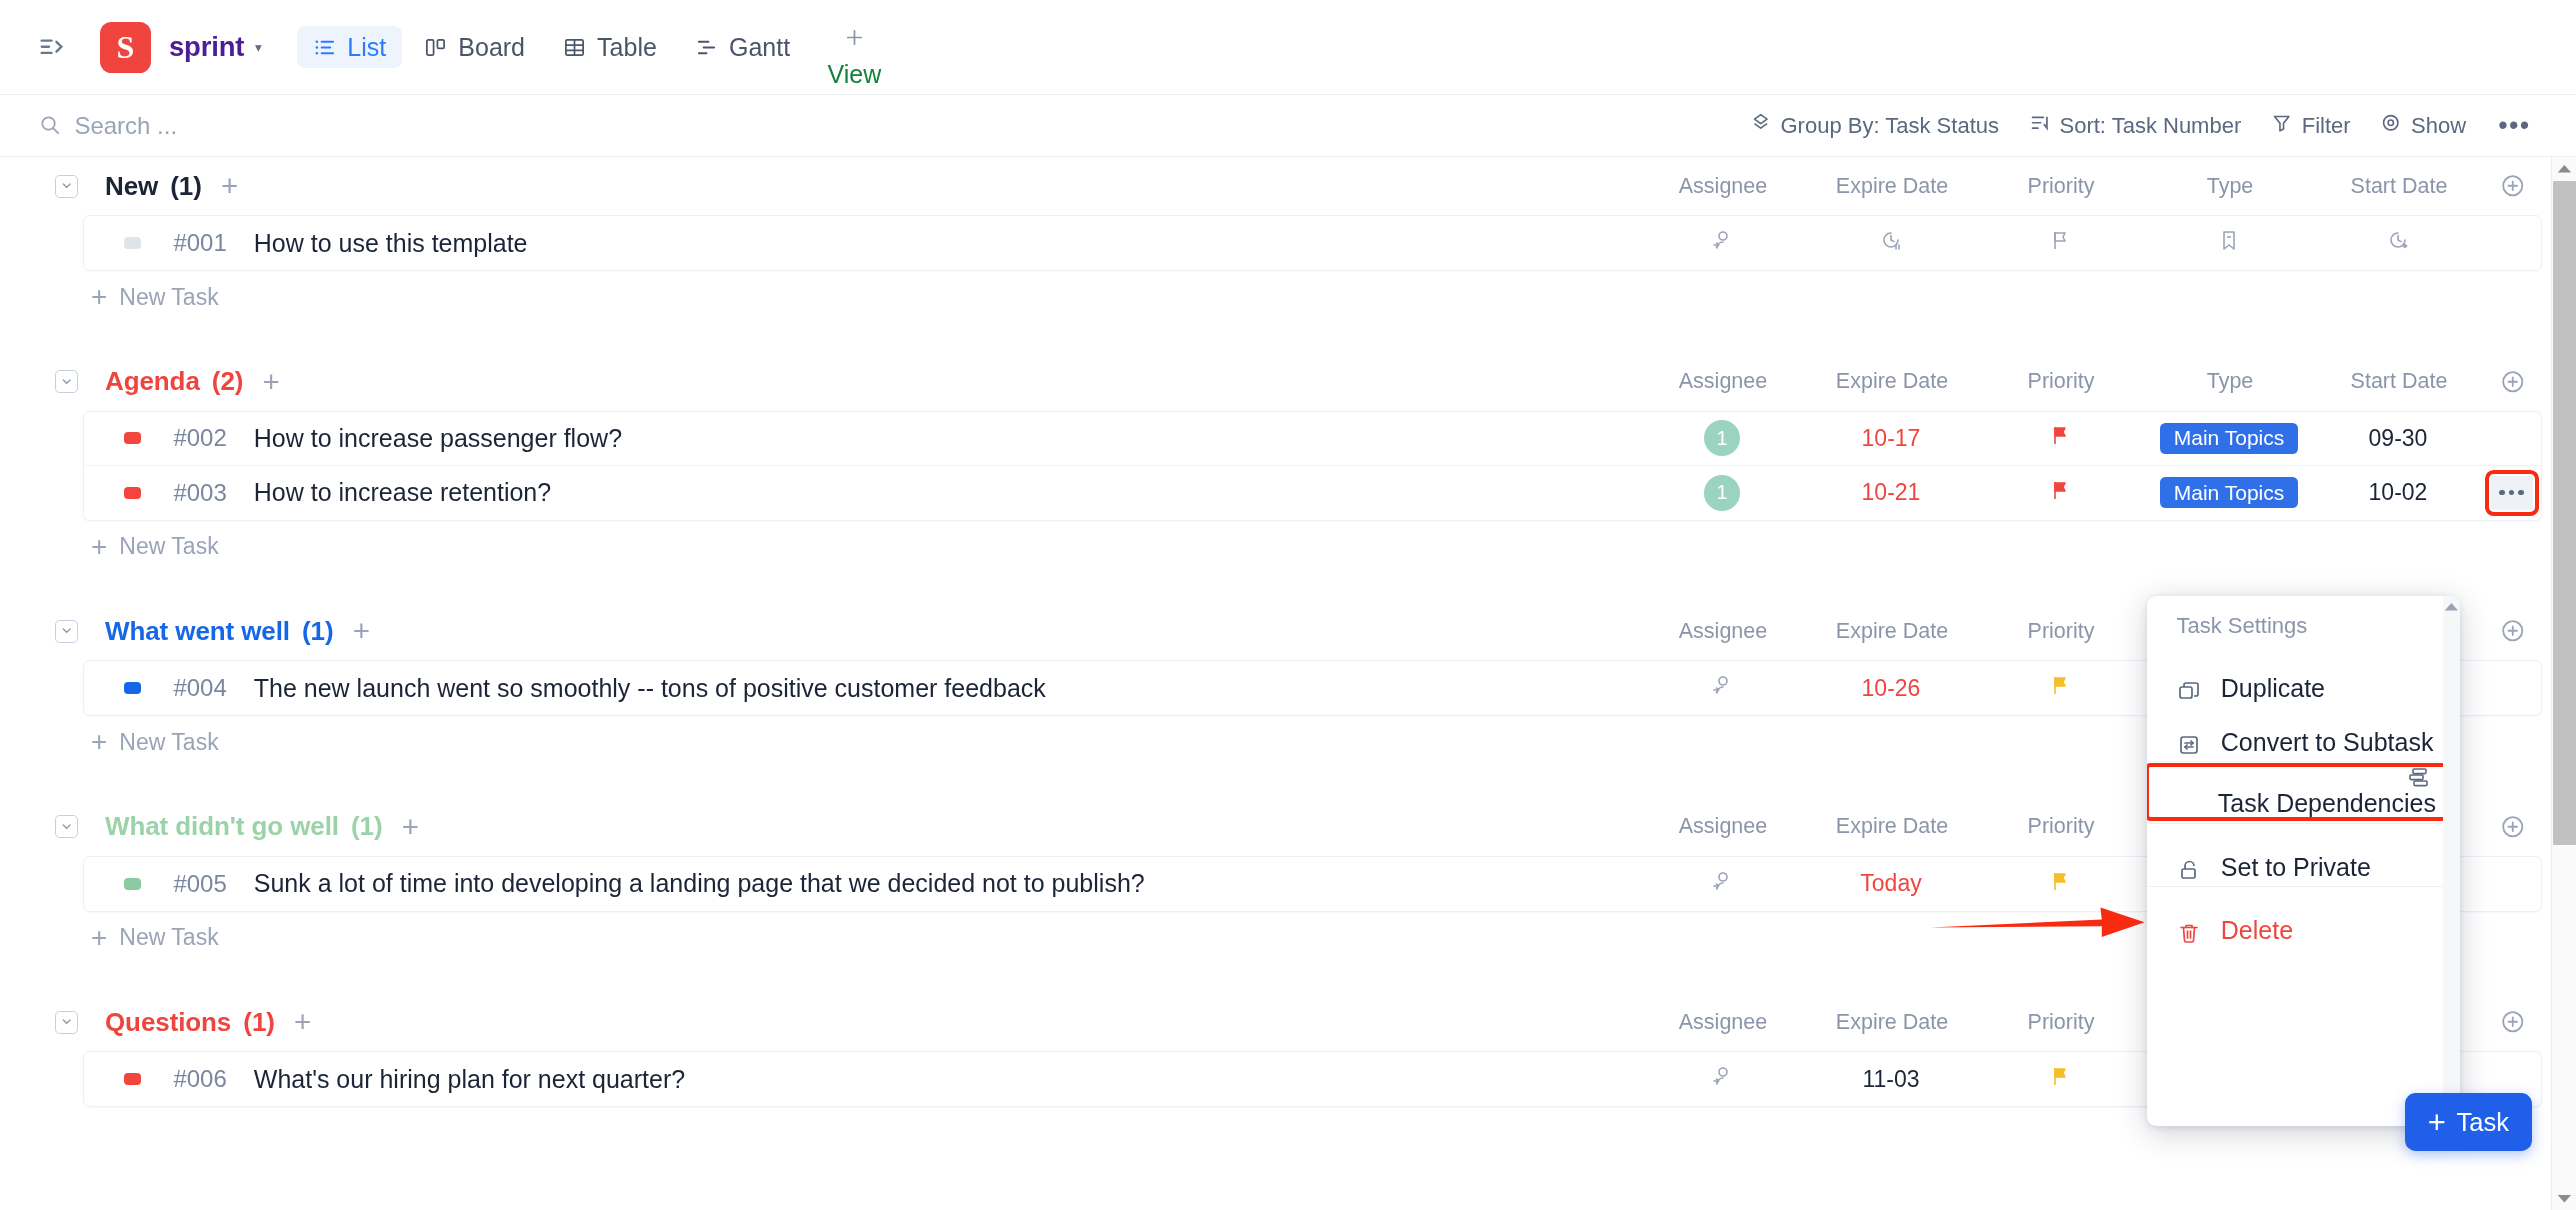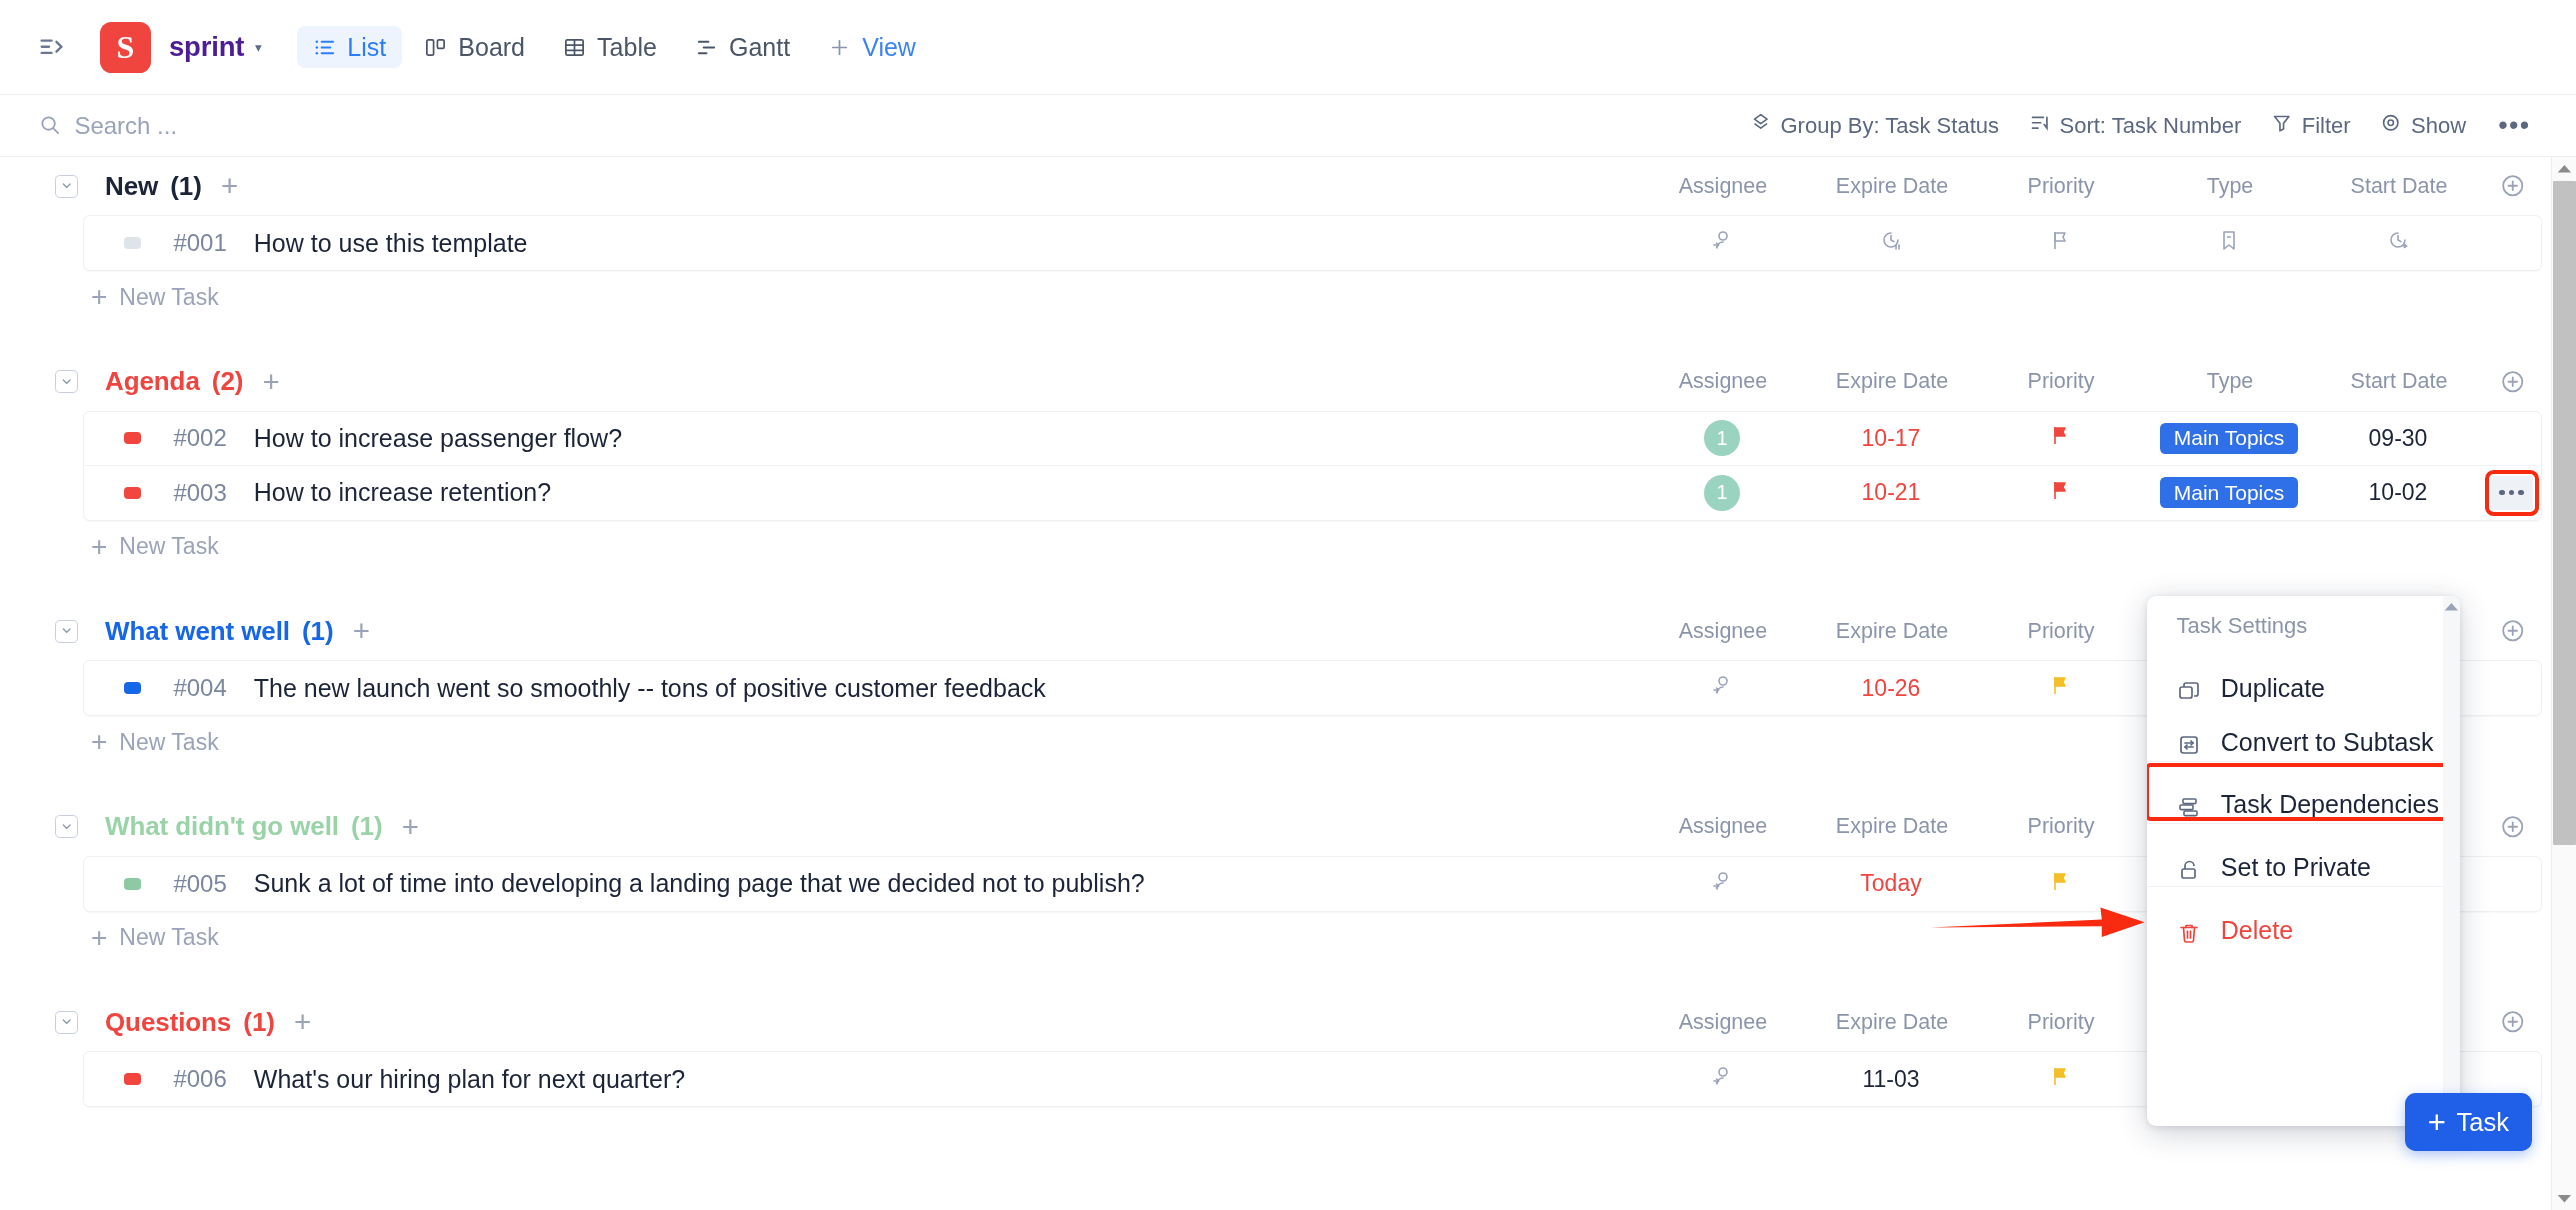--- a/index.html
+++ b/index.html
@@ -31,21 +31,21 @@
   .brand-caret { margin-left: 10.7px; color:#5f6b85; font-size: 13.4px; }
   .view-tabs { display:flex; align-items:center; margin-left: 35px; gap: 5.4px; }
   .vtab {
     display:flex; align-items:center; gap:10.7px; height:42px;
     padding: 0 16px; border-radius: 8px;
     font-size: 25px; color:#4a5568; cursor:pointer; white-space:nowrap;
   }
   .vtab.active { background:#eef4fe; color:#2a7dfa; }
   .vtab .ic { width: 24px; height: 24px; display:flex; align-items:center; justify-content:center; }
   .vtab .ic svg { width:23px; height:23px; }
-  .vtab.addview { color:#3b82f6; }
+  .vtab.addview { color:#15803d;flex-direction:column; }
 
   
   .toolbar {
     position:absolute; left:0; top:95px; width:2576px; height:62px;
     display:flex; border-bottom:0.7px solid #eceef2; background:#fff;
   }
   .search-wrap { display:flex; align-items:center; margin-left:38px; gap:13.4px; }
   .search-wrap svg { width:23px; height:23px; }
   .search-input {
     border:0; outline:0; font-size:24px; color:#8b95aa; background:transparent;
@@ -148,21 +148,21 @@
     display:flex; align-items:flex-end; height:54px; padding-left:29.5px; padding-right:24px;
     font-size:25px; color:#1c2438; cursor:pointer; position:relative;
   }
   .ctx-item .ci { width:29.5px; display:flex; align-items:center; justify-content:flex-start; flex:none; }
   .ctx-item .ci svg { width:24px; height:24px; }
   .ctx-item .lbl { margin-left:14.8px; white-space:nowrap; }
   .ctx-item .arr { margin-left:auto; color:#8b95aa; }
   .ctx-item .arr svg { width:19px; height:19px; }
   .ctx-sep { height:0.7px; background:#eef0f4; margin: 4px 0; }
   .ctx-danger { color:#f0453e; }
-  .ctx-highlight { outline: 4.7px solid #f82a10; outline-offset:-2.7px; border-radius:3.4px; }
+  .ctx-highlight { outline: 4.7px solid #f82a10; outline-offset:-2.7px; border-radius:3.4px;flex-direction:column; }
   .ctx-scroll {
     position:absolute; right:0; top:0; width:17.4px; height:530px; background:#f6f7f9;
     display:flex; flex-direction:column; align-items:center; justify-content:space-between; padding:5.4px 0;
   }
   .ctx-scroll svg { width:14.8px; height:9.4px; }
 
   
   .arrow-ann { position:absolute; left:1929px; top:902px; z-index:45; }
 
   

